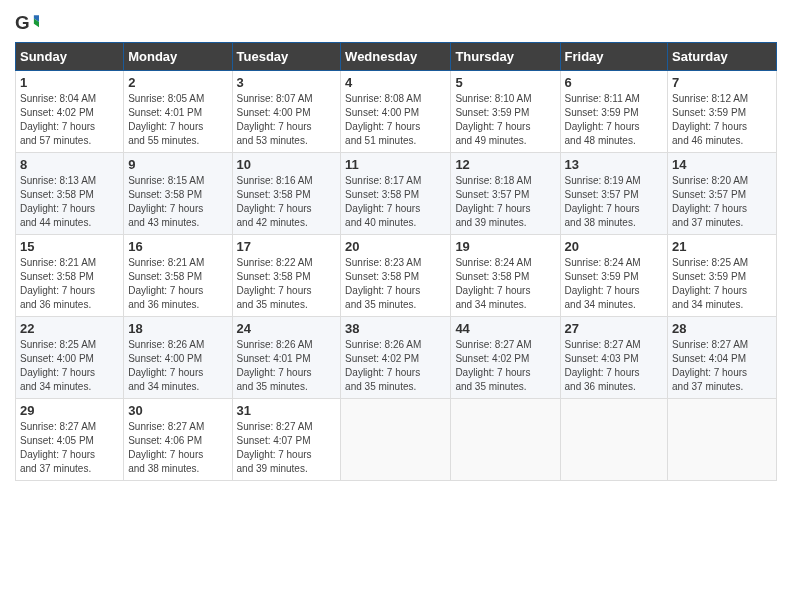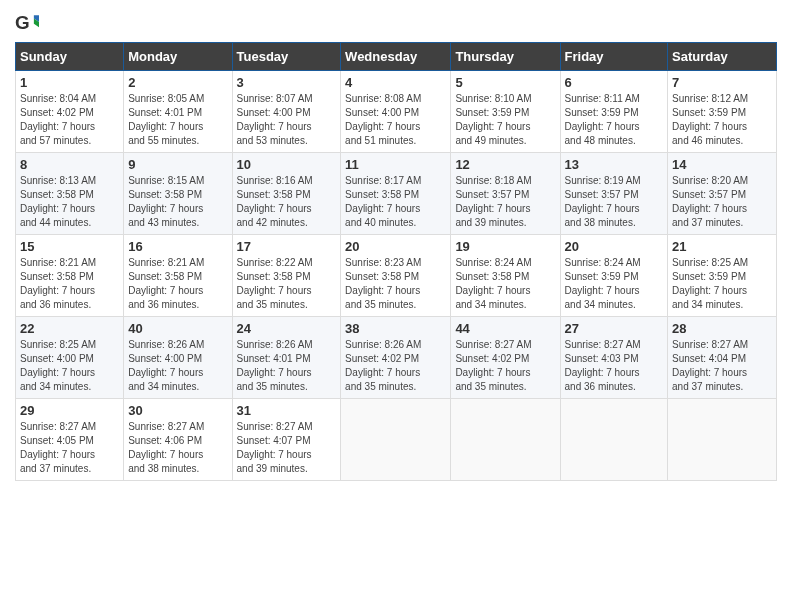--- a/index.html
+++ b/index.html
@@ -223,21 +223,21 @@
             <span class="day-number">21</span>
             <div class="day-info">Sunrise: 8:25 AM<br>Sunset: 3:59 PM<br>Daylight: 7 hours <br>and 34 minutes.</div>
           </td>
         </tr>
         <tr>
           <td>
             <span class="day-number">22</span>
             <div class="day-info">Sunrise: 8:25 AM<br>Sunset: 4:00 PM<br>Daylight: 7 hours <br>and 34 minutes.</div>
           </td>
           <td>
-            <span class="day-number">40</span>
+            <span class="day-number">18</span>
             <div class="day-info">Sunrise: 8:26 AM<br>Sunset: 4:00 PM<br>Daylight: 7 hours <br>and 34 minutes.</div>
           </td>
           <td>
             <span class="day-number">24</span>
             <div class="day-info">Sunrise: 8:26 AM<br>Sunset: 4:01 PM<br>Daylight: 7 hours <br>and 35 minutes.</div>
           </td>
           <td>
             <span class="day-number">38</span>
             <div class="day-info">Sunrise: 8:26 AM<br>Sunset: 4:02 PM<br>Daylight: 7 hours <br>and 35 minutes.</div>
           </td>

